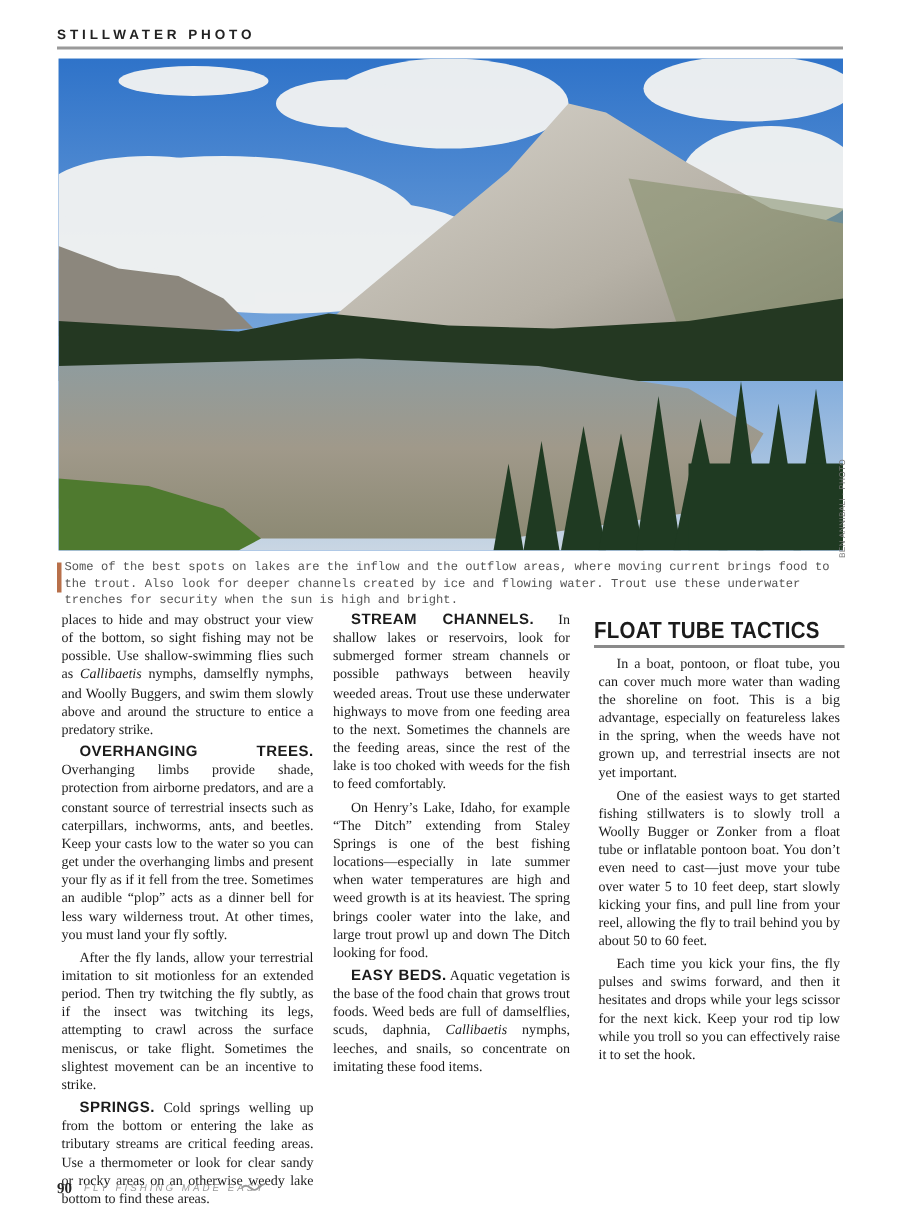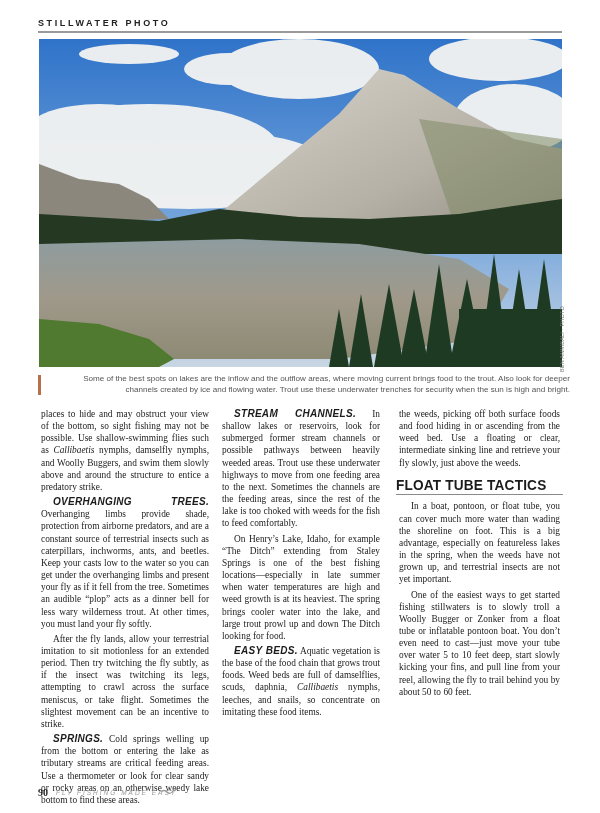--- a/index.html
+++ b/index.html
@@ -2,29 +2,29 @@
 <html><head>
 <meta charset="utf-8">
 <style>
   html, body { margin: 0; padding: 0; background: #ffffff; }
   body { width: 600px; height: 813px; position: relative; overflow: hidden; font-family: "Liberation Serif", serif; color: #1b1b1b; }
   .running-head { position: absolute; left: 38px; top: 18px; width: 524px; font-family: "Liberation Sans", sans-serif; font-weight: bold; font-size: 9px; letter-spacing: 2.6px; color: #222; }
   .head-rule { position: absolute; left: 38px; top: 31px; width: 524px; height: 2px; background: #9a9a9a; }
   .photo { position: absolute; left: 39px; top: 39px; width: 523px; height: 328px; overflow: hidden; background: #5a8fcf; }
   .photo svg { display: block; }
   .credit { position: absolute; left: 559px; top: 372px; transform-origin: 0 0; transform: rotate(-90deg); font-family: "Liberation Sans", sans-serif; font-size: 5.5px; color: #777; white-space: nowrap; letter-spacing: 0.2px; }
-  .caption { position: absolute; left: 38px; top: 373px; width: 516px; padding-left: 16px; font-family: Liberation Sans, sans-serif; font-size: 8.1px; line-height: 11px; color: #555; text-align: right; }
+  .caption { position: absolute; left: 38px; top: 373px; width: 516px; padding-left: 5px; font-family: Liberation Mono, monospace; font-size: 8.1px; line-height: 11px; color: #555; }
   .caption-bar { position: absolute; left: 38px; top: 375px; width: 3px; height: 20px; background: #b8704a; }
   .col { position: absolute; top: 405px; font-size: 9.35px; line-height: 12.15px; text-align: justify; }
   .col p { margin: 3px; text-indent: 12px; }
   .col p.noindent { text-indent: 0; }
   .col1 { left: 38px; width: 174px; }
   .col2 { left: 219px; width: 164px; }
   .col3 { left: 396px; width: 167px; }
-  .lead { font-family: "Liberation Sans", sans-serif; font-weight: bold; font-style: italic; font-size: 10px; letter-spacing: 0.3px; }
+  .lead { font-family: "Liberation Sans", sans-serif; font-weight: bold; font-size: 10px; letter-spacing: 0.3px; }
   em { font-style: italic; }
   .section-head { font-family: "Liberation Sans", sans-serif; font-weight: bold; font-size: 15.5px; letter-spacing: 0.2px; color: #1b1b1b; margin: 10px 0 0 0; transform: scaleX(0.88); transform-origin: 0 0; white-space: nowrap; }
   .section-rule { height: 1.5px; background: #8a8a8a; margin: 3px 0 5px 0; }
   .folio { position: absolute; left: 38px; top: 787px; font-family: "Liberation Serif", serif; font-weight: bold; font-size: 10px; color: #222; }
   .book-title { position: absolute; left: 56px; top: 789px; font-family: "Liberation Sans", sans-serif; font-style: italic; font-size: 6.5px; letter-spacing: 2px; color: #9a9a9a; }
   .wave-icon { position: absolute; left: 161px; top: 787px; width: 16px; height: 8px; }
 </style>
 </head>
 <body>
 
@@ -94,24 +94,24 @@
   <p><span class="lead">SPRINGS.</span><span> Cold springs welling up from the bottom or entering the lake as tributary streams are critical feeding areas. Use a thermometer or look for clear sandy or rocky areas on an otherwise weedy lake bottom to find these areas.</span></p>
 </div>
 
 <div class="col col2">
   <p><span class="lead">STREAM CHANNELS.</span><span> In shallow lakes or reservoirs, look for submerged former stream channels or possible pathways between heavily weeded areas. Trout use these underwater highways to move from one feeding area to the next. Sometimes the channels are the feeding areas, since the rest of the lake is too choked with weeds for the fish to feed comfortably.</span></p>
   <p>On Henry’s Lake, Idaho, for example “The Ditch” extending from Staley Springs is one of the best fishing locations—especially in late summer when water temperatures are high and weed growth is at its heaviest. The spring brings cooler water into the lake, and large trout prowl up and down The Ditch looking for food.</p>
   <p><span class="lead">EASY BEDS.</span><span> Aquatic vegetation is the base of the food chain that grows trout foods. Weed beds are full of damselflies, scuds, daphnia, </span><em>Callibaetis</em><span> nymphs, leeches, and snails, so concentrate on imitating these food items.</span></p>
 </div>
 
 <div class="col col3">
-  <p class="noindent">the weeds, picking off both surface foods and food hiding in or ascending from the weed bed. Use a floating or clear, intermediate sinking line and retrieve your fly slowly, just above the weeds.</p>
   <div class="section-head">FLOAT TUBE TACTICS</div>
   <div class="section-rule"></div>
   <p>In a boat, pontoon, or float tube, you can cover much more water than wading the shoreline on foot. This is a big advantage, especially on featureless lakes in the spring, when the weeds have not grown up, and terrestrial insects are not yet important.</p>
   <p>One of the easiest ways to get started fishing stillwaters is to slowly troll a Woolly Bugger or Zonker from a float tube or inflatable pontoon boat. You don’t even need to cast—just move your tube over water 5 to 10 feet deep, start slowly kicking your fins, and pull line from your reel, allowing the fly to trail behind you by about 50 to 60 feet.</p>
+  <p>Each time you kick your fins, the fly pulses and swims forward, and then it hesitates and drops while your legs scissor for the next kick. Keep your rod tip low while you troll so you can effectively raise it to set the hook.</p>
 </div>
 
 <div class="folio">90</div>
 <div class="book-title">FLY FISHING MADE EASY</div>
 <svg class="wave-icon" viewBox="0 0 16 8">
   <path d="M0 5 Q3 2 6 5 T12 4 L16 2" fill="none" stroke="#9a9a9a" stroke-width="1.2"></path>
 </svg>
 
 </body></html>

